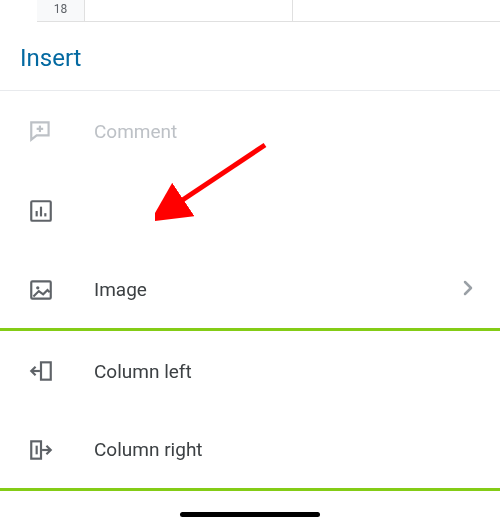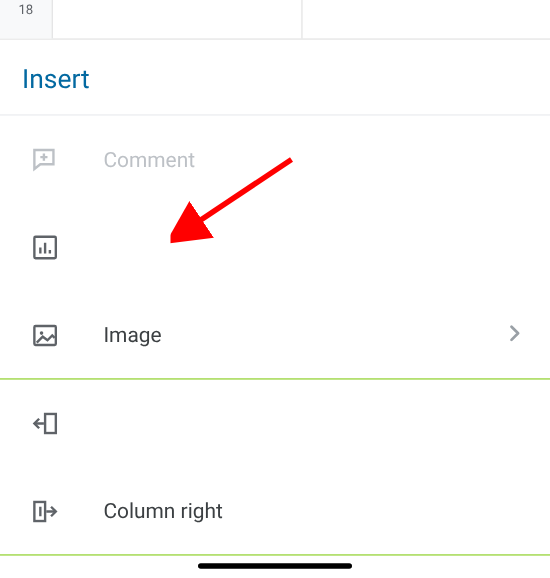--- a/index.html
+++ b/index.html
@@ -5,23 +5,24 @@
     * { margin: 0; padding: 0; box-sizing: border-box; }
     body {
       font-family: -apple-system, BlinkMacSystemFont, "Segoe UI", Roboto, Arial, sans-serif;
       background: #fff;
       width: 500px;
       height: 525px;
       overflow: hidden;
       position: relative;
     }
     .sheet-top {
-      height: 36px;
+      height: 22px;
       border-bottom: 1px solid #e0e0e0;
       display: flex;
+      margin-left: 37px;
     }
     .row-header {
       width: 48px;
       height: 100%;
       background: #f8f9fa;
       border-right: 1px solid #e0e0e0;
       display: flex;
       align-items: flex-start;
       justify-content: center;
       font-size: 12px;
@@ -41,21 +42,21 @@
       border-bottom: 1px solid #e8eaed;
     }
     .menu-item {
       display: flex;
       align-items: center;
       height: 80px;
       padding: 0 20px 0 28px;
       position: relative;
     }
     .menu-divider {
-      border-bottom: 1px solid #84cc16;
+      border-bottom: 3px solid #84cc16;
     }
     .menu-icon {
       width: 26px;
       height: 26px;
       flex-shrink: 0;
       display: flex;
       align-items: center;
       justify-content: center;
     }
     .menu-label {
@@ -138,20 +139,21 @@
 </div>
 
 <div class="menu-item">
   <span class="menu-icon">
     <svg width="26" height="26" viewBox="0 0 24 24" fill="none" stroke="#5f6368" stroke-width="2">
       <rect x="12" y="4" width="9" height="16"></rect>
       <line x1="3" y1="12" x2="11" y2="12"></line>
       <polyline points="7 8 3 12 7 16" fill="none"></polyline>
     </svg>
   </span>
+  <span class="menu-label">Column left</span>
 </div>
 
 <div class="menu-item menu-divider">
   <span class="menu-icon">
     <svg width="26" height="26" viewBox="0 0 24 24" fill="none" stroke="#5f6368" stroke-width="2">
       <rect x="3" y="4" width="9" height="16"></rect>
       <line x1="8" y1="8" x2="8" y2="16"></line>
       <line x1="13" y1="12" x2="21" y2="12"></line>
       <polyline points="17 8 21 12 17 16" fill="none"></polyline>
     </svg>

